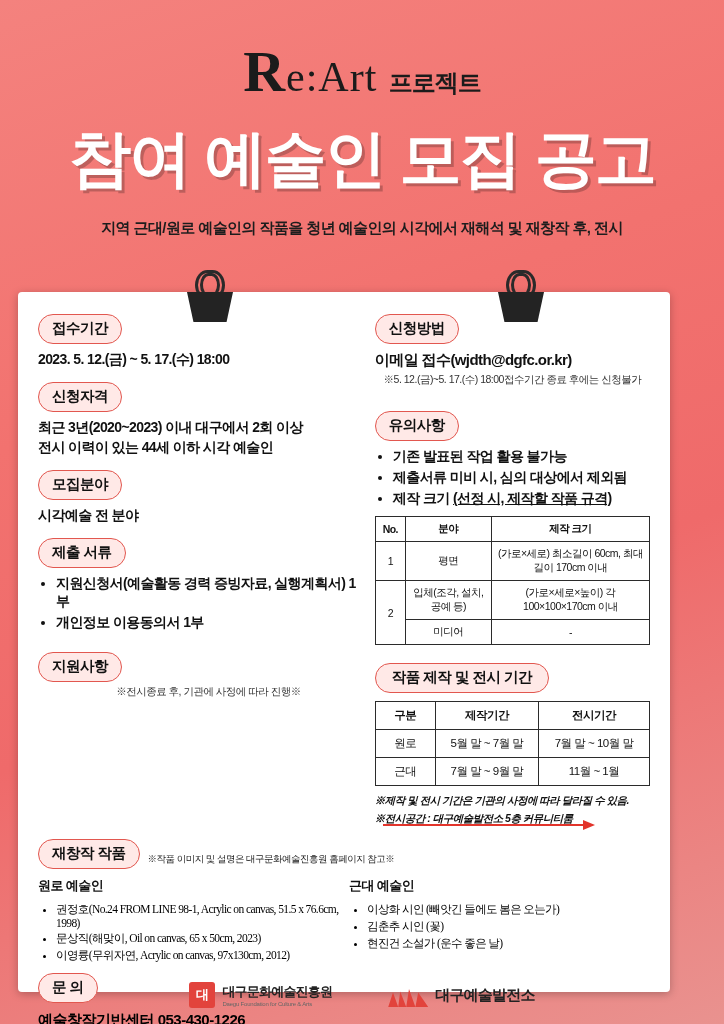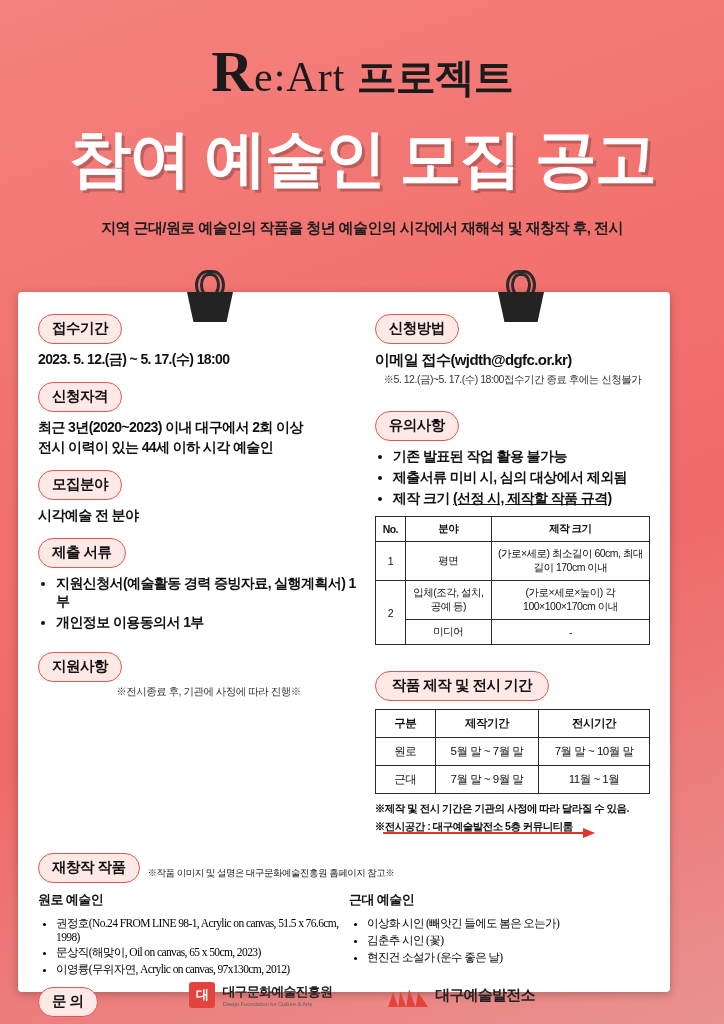--- a/index.html
+++ b/index.html
@@ -15,21 +15,21 @@
 
   
   .header { text-align:center; padding-top:38px; }
   .brand {
     font-family:"Liberation Serif", serif;
     color:#1b1b1b;
     font-size:42px;
     letter-spacing:1px;
   }
   .brand .big { font-size:58px; font-weight:700; }
-  .brand .ko { font-family:"Liberation Sans", sans-serif; font-size:40px; font-weight:700; letter-spacing:-1px;}
+  .brand .ko { font-family:"Liberation Sans", sans-serif; font-size:24px; font-weight:700; letter-spacing:-1px;}
   .main-title {
     margin-top:12px;
     font-size:62px;
     font-weight:700;
     color:#ffffff;
     letter-spacing:-2px;
     text-shadow: 3px 3px 0 rgba(0,0,0,.22);
   }
   .subtitle {
     margin-top:18px;
@@ -99,21 +99,21 @@
     border:1px solid #2b2b2b;
     font-size:10.5px;
     text-align:center;
     padding:5px 3px;
     color:#111;
     letter-spacing:-0.5px;
   }
   table th { font-weight:700; }
   .tbl2 th, .tbl2 td { font-size:11.5px; padding:6px 3px; }
   .smallnote { font-size:10.5px; margin-top:8px; letter-spacing:-0.5px; color:#111;}
-  .smallnote.b { font-weight:700; }
+  .smallnote.b { font-weight:700;font-style:italic; }
 
   .arrow-wrap { position:relative; height:0; }
   .arrow {
     position:absolute; left:8px; top:-6px; width:222px; height:10px;
   }
   .arrow .shaft { position:absolute; left:0; top:4px; width:205px; height:2.4px; background:#e2342b; }
   .arrow .head {
     position:absolute; left:200px; top:0; width:0; height:0;
     border-top:5px solid transparent; border-bottom:5px solid transparent;
     border-left:12px solid #e2342b;
@@ -242,21 +242,21 @@
               <td>(가로×세로×높이) 각 100×100×170cm 이내</td>
             </tr>
             <tr>
               <td>미디어</td>
               <td>-</td>
             </tr>
           </tbody>
             </table>
         </div>
 
-        <div class="sec" style="margin-top:26px">
+        <div class="sec" style="margin-top:18px">
           <span class="pill wide">작품 제작 및 전시 기간</span>
           <table class="tbl2">
             <tbody>
                 <tr>
               <th style="width:60px">구분</th>
               <th>제작기간</th>
               <th>전시기간</th>
             </tr>
             <tr>
               <td>원로</td>
@@ -276,21 +276,21 @@
             <div class="arrow">
                 <div class="shaft"></div>
                 <div class="head"></div>
               </div>
           </div>
         </div>
 
       </div>
     </div>
 
-    <div style="margin-top:6px">
+    <div style="">
       <div class="recreate-head">
         <span class="pill">재창작 작품</span>
         <span class="recreate-note">※작품 이미지 및 설명은 대구문화예술진흥원 홈페이지 참고※</span>
       </div>
       <div class="two-col">
         <div class="c">
           <div class="sub-h">원로 예술인</div>
           <ul class="b sm">
             <li>권정호(No.24 FROM LINE 98-1, Acrylic on canvas, 51.5 x 76.6cm, 1998)</li>
             <li>문상직(해맞이, Oil on canvas, 65 x 50cm, 2023)</li>

